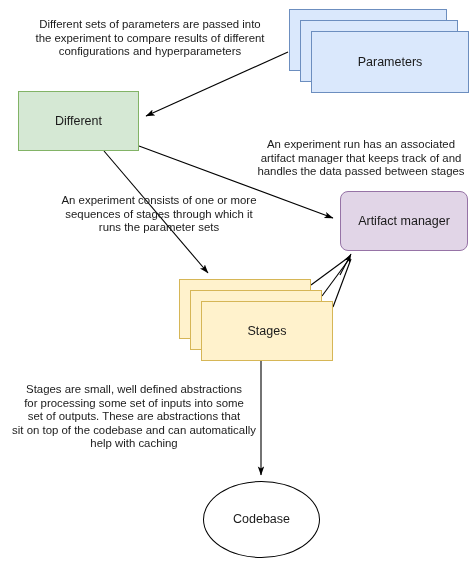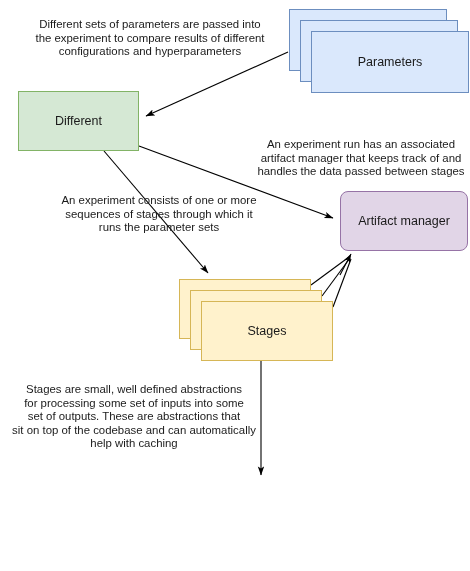--- a/index.html
+++ b/index.html
@@ -119,20 +119,23 @@
   </div>
 
   <div class="group" style="left:179px; top:279px; width:133px; height:82px;">
     <div class="stack-shadow" style="left:0px; top:0px; width:132px; height:60px; background:#fff2cc; border-color:#d6b656;"></div>
     <div class="stack-shadow" style="left:11px; top:11px; width:132px; height:60px; background:#fff2cc; border-color:#d6b656;"></div>
     <div class="node box" style="left:22px; top:22px; width:132px; height:60px; background:#fff2cc; border-color:#d6b656;">
       <span>Stages</span>
     </div>
   </div>
 
+  <div class="node ellipse" style="left:203px; top:481px; width:117px; height:77px;">
+    <span>Codebase</span>
+  </div>
 
   <div class="note" style="left:253px; top:138px; width:216px;">An experiment run has an associated
 artifact manager that keeps track of and
 handles the data passed between stages</div>
 
   <div class="note" style="left:34px; top:18px; width:232px;">Different sets of parameters are passed into
 the experiment to compare results of different
 configurations and hyperparameters</div>
 
   <div class="note" style="left:8px; top:383px; width:252px;">Stages are small, well defined abstractions

